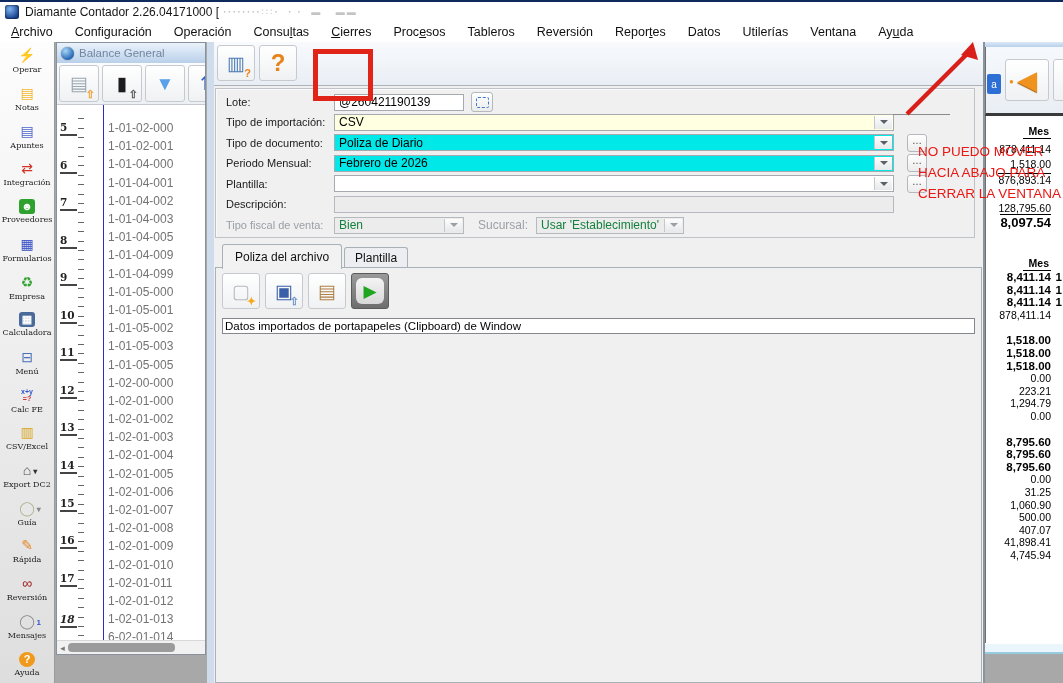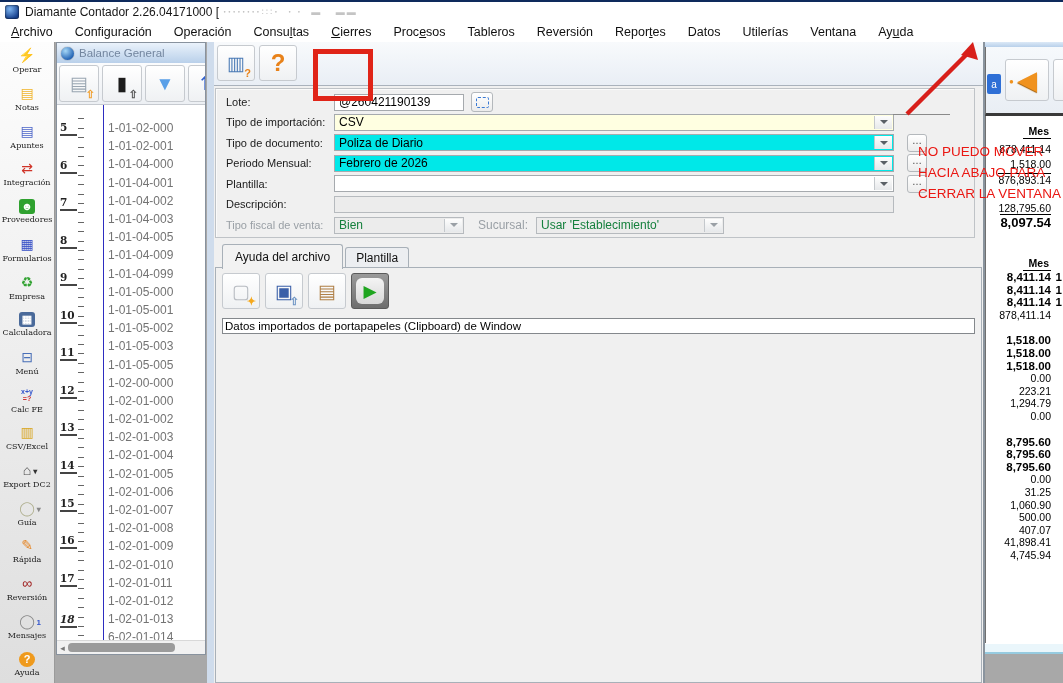--- a/index.html
+++ b/index.html
@@ -73,21 +73,21 @@
   .frow{position:absolute;left:10px;display:flex;align-items:center;height:18px;}
   .flabel{width:108px;font-size:11px;color:#1a1a1a;flex:0 0 auto;}
   .flabel.dis{color:#9aa0a6;}
   .fld{height:17px;box-sizing:border-box;border:1px solid #a6aaae;background:#fff;
     display:flex;align-items:center;font-size:12px;padding:0 4px;position:relative;}
   .fld.cream{background:#ffffe1;}
   .fld.cyan{background:#00e8e8;}
   .fld.dis{background:#ececec;border-color:#b6babe;color:#15803d;}
   .combo{width:560px;padding-right:4px;}
   .combo.small{width:130px;}
-  .combo.med{width:188px;text-align:right;}
+  .combo.med{width:148px;text-align:right;}
   .arrowbox{position:absolute;right:1px;top:1px;bottom:1px;width:17px;
     background:linear-gradient(#fdfdfd,#e6e8ea);border-left:1px solid #c4c8cc;
     display:flex;align-items:center;justify-content:center;}
   .arrowbox:after{content:"";width:0;height:0;border:4px solid transparent;border-top-color:#5a6066;margin-top:4px;}
   .fld.dis .arrowbox:after{border-top-color:#9aa0a6;}
   .lote{width:130px;}
   .mini-btn{width:20px;height:18px;margin-left:7px;border:1px solid #b4b8bc;border-radius:3px;
     background:linear-gradient(#fff,#ececec);display:flex;align-items:center;justify-content:center;cursor:pointer;}
   .dash-ico{width:11px;height:9px;border:1px dashed #3a7ad4;border-radius:2px;}
   .dots-btn{width:18px;height:16px;margin-left:13px;border:1px solid #b4b8bc;border-radius:3px;
@@ -380,21 +380,21 @@
         </div>
         <span class="sublabel">Sucursal:</span>
         <div class="fld combo med dis">
           <span>Usar 'Establecimiento'</span>
           <span class="arrowbox"></span>
         </div>
       </div>
     </div>
 
     <div class="tabs">
-      <div class="tab active">Ayuda del archivo</div>
+      <div class="tab active">Poliza del archivo</div>
       <div class="tab">Plantilla</div>
     </div>
 
     <div class="tabpanel">
       <div class="tp-toolbar" id="tp-toolbar">
           <div class="tb-btn">
             <span class="tb-g1" style="color: rgb(184, 188, 194);">▢</span>
             <span class="tb-g2" style="color: rgb(245, 168, 28);">✦</span>
           </div>
           <div class="tb-btn">

